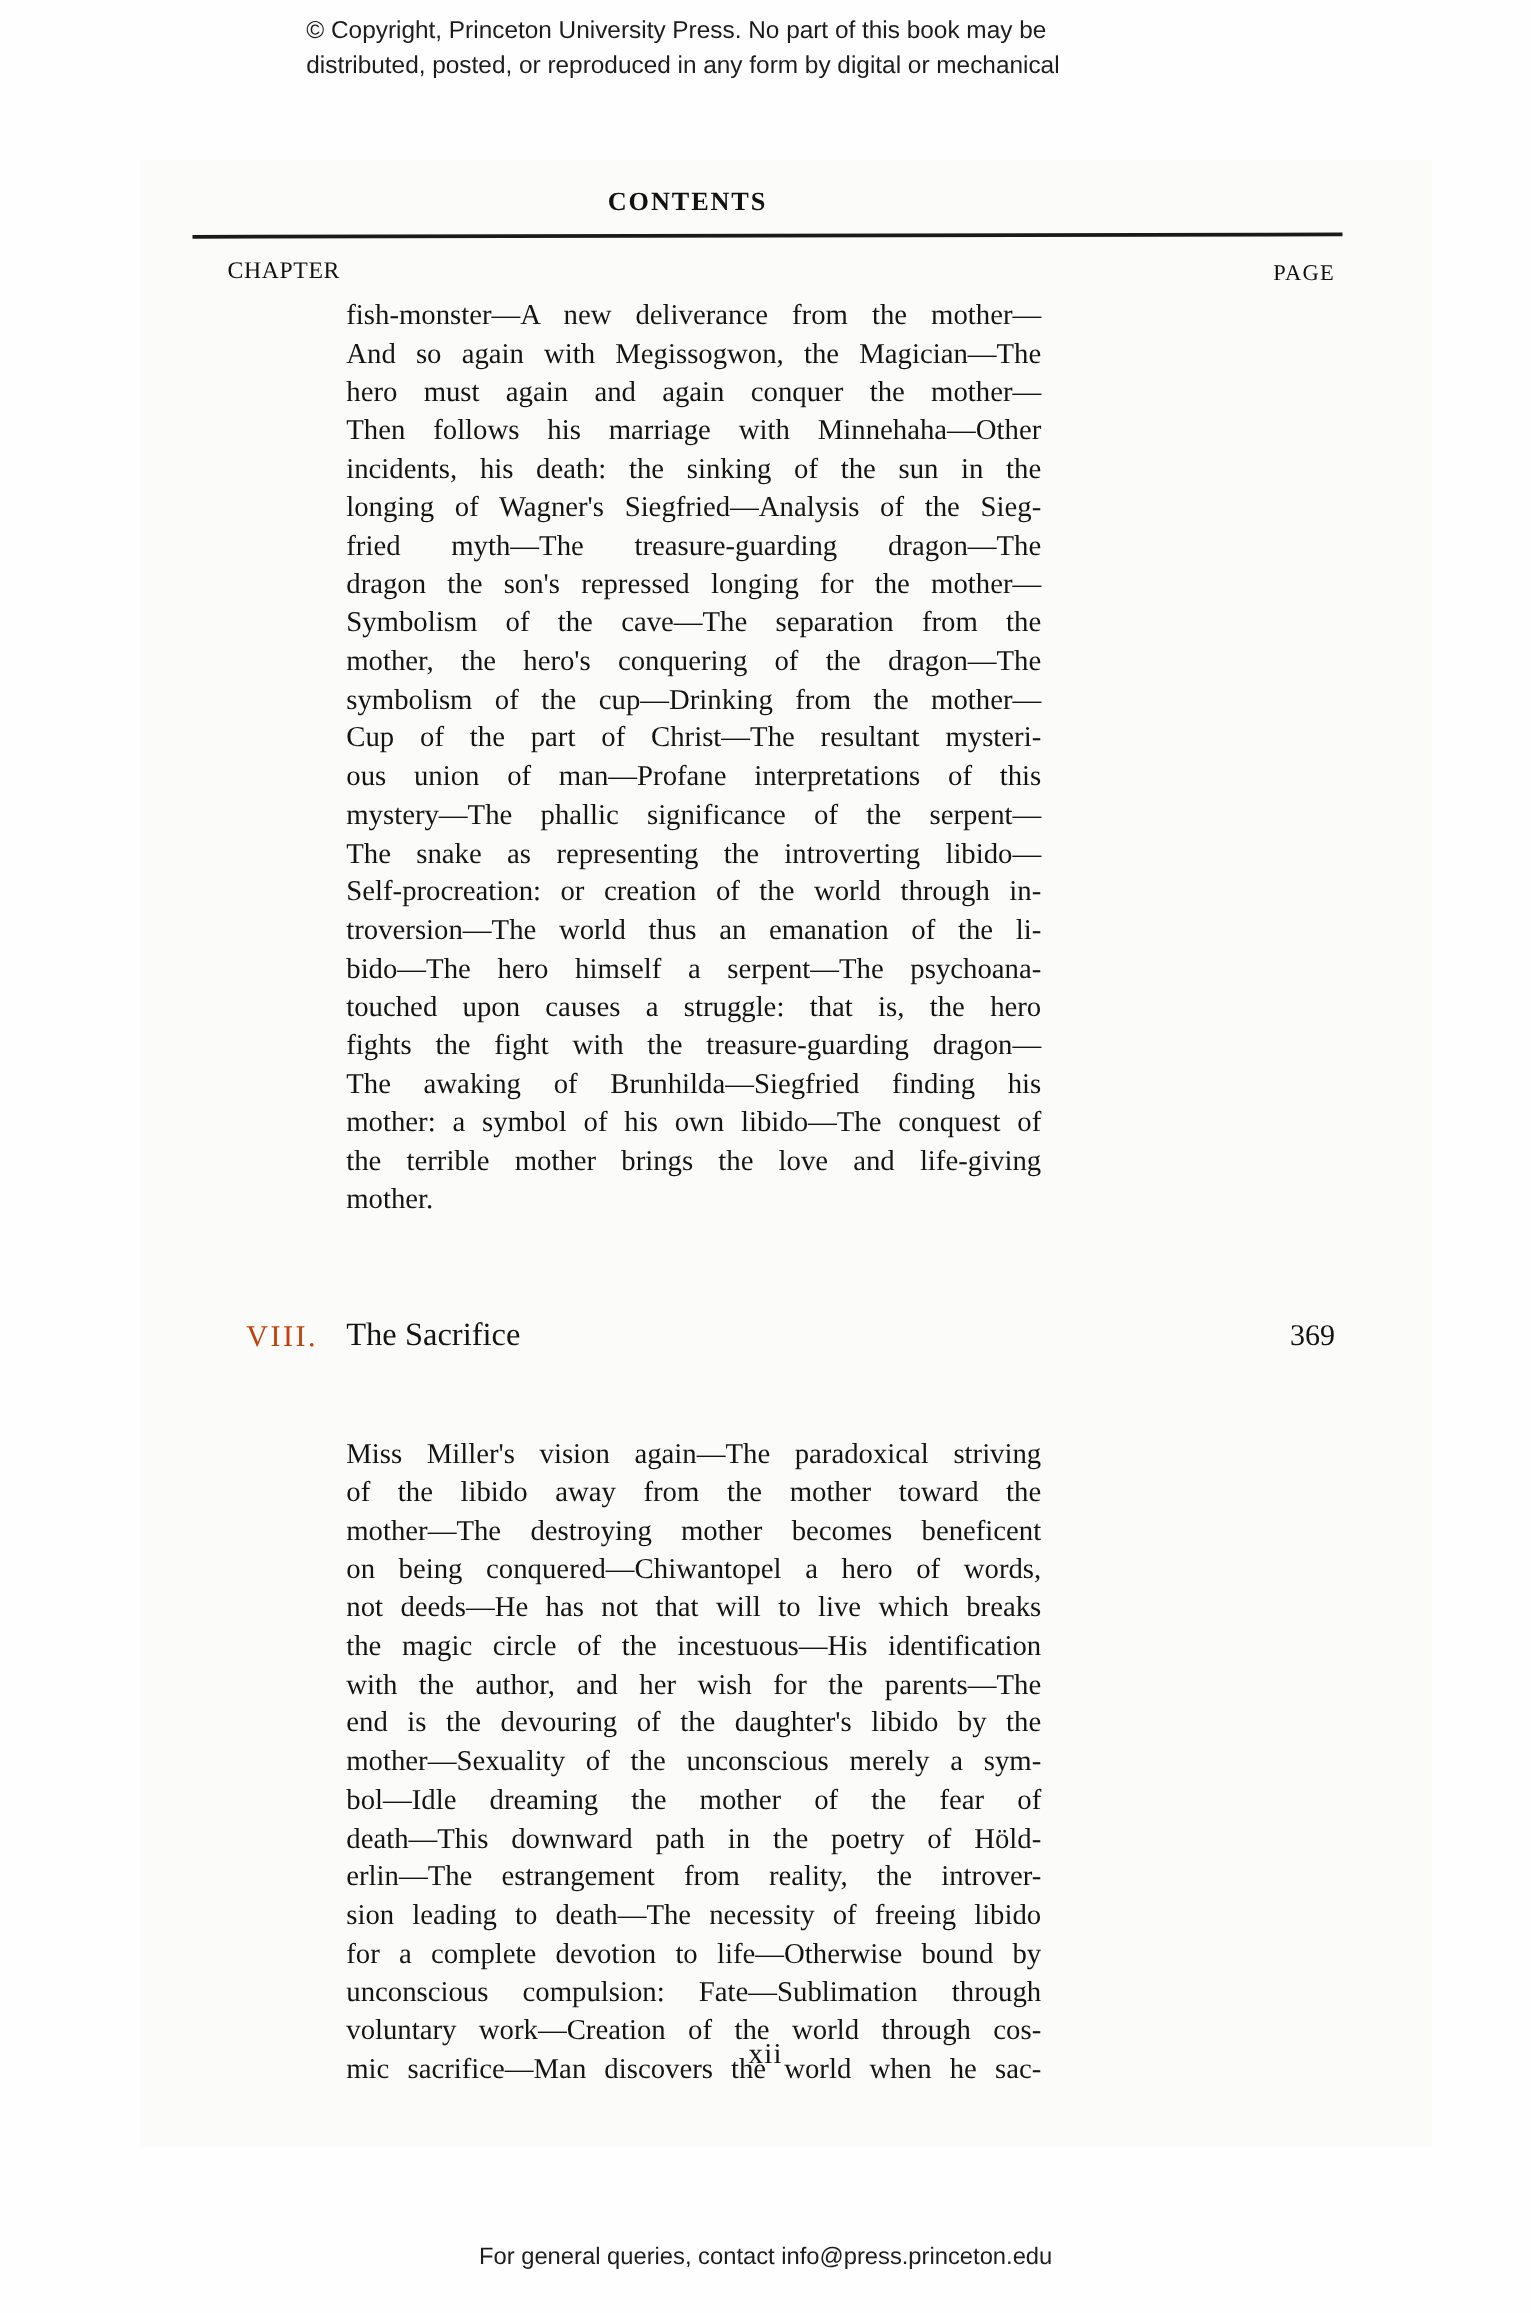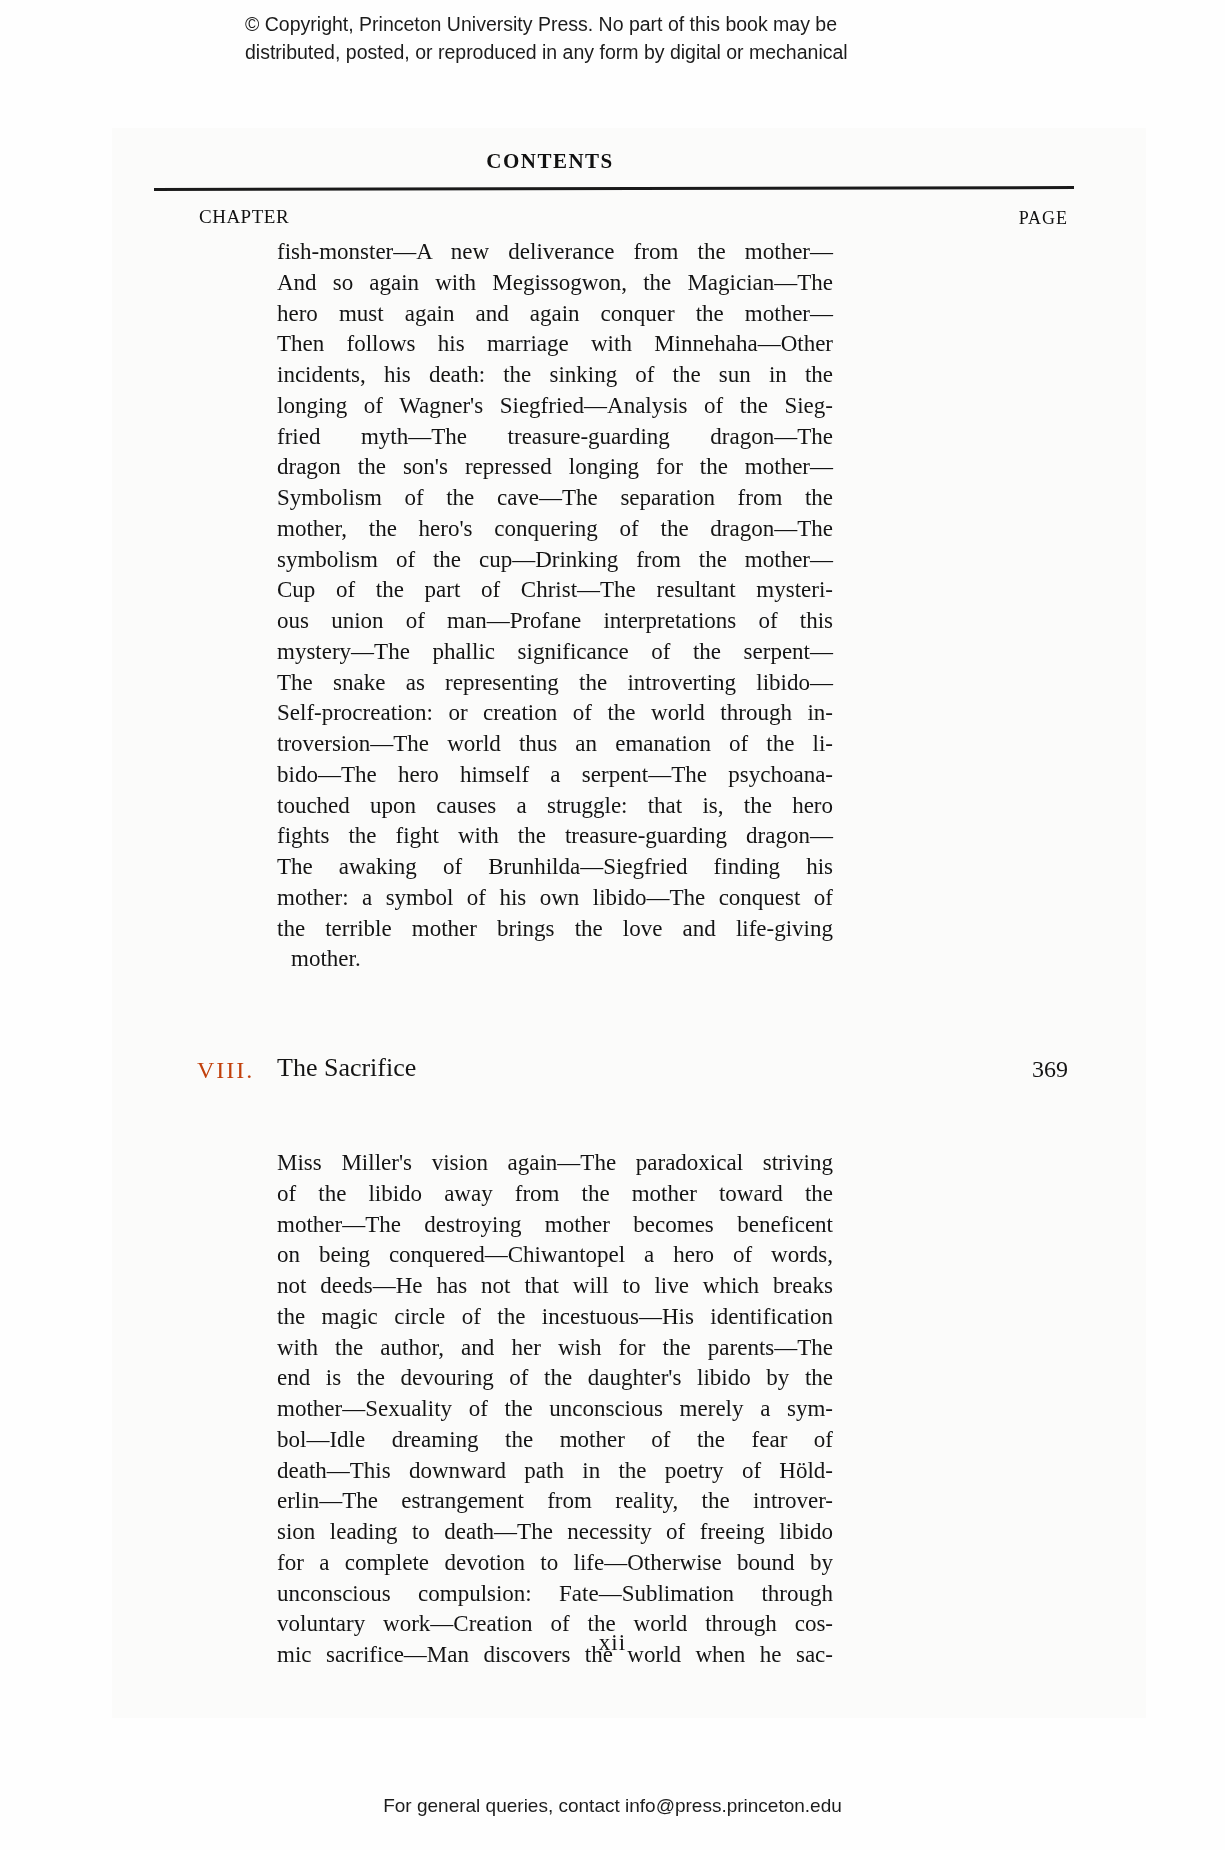--- a/index.html
+++ b/index.html
@@ -23,32 +23,32 @@
     position:absolute; left:180px; top:149px; width:740px;
     text-align:center; font-size:21px; font-weight:700; letter-spacing:1.5px;
     color:#111;
   }
   .rule {
     position:absolute; left:154px; top:187px; width:920px; height:3px;
     background:#1a1a1a; transform:rotate(-0.12deg);
   }
   .col-chapter {
     position:absolute; left:182px; top:206px;
-    font-size:19px; letter-spacing:0.5px; color:#111;margin-left:17px;
+    font-size:19px; letter-spacing:0.5px; color:#111;
   }
   .col-page {
     position:absolute; left:960px; top:208px; width:108px; text-align:right;
     font-size:18px; letter-spacing:1px; color:#111;
   }
   .para {
     position:absolute; left:277px; width:556px;
     font-size:23px; line-height:30.75px; color:#141414;
   }
   .para .tline { text-align:justify; text-align-last:justify; }
-  .flush-last .tline:last-child { text-align-last:left;margin-left:14px; }
+  .flush-last .tline:last-child { text-align-last:left; }
   .para1 { top:237px; }
   .para2 { top:1148px; }
   .chap-num {
     position:absolute; left:197px; top:1057px;
     font-size:24px; letter-spacing:2px; color:#c2410c;
   }
   .chap-title {
     position:absolute; left:277px; top:1053px;
     font-size:26px; color:#141414;
   }

